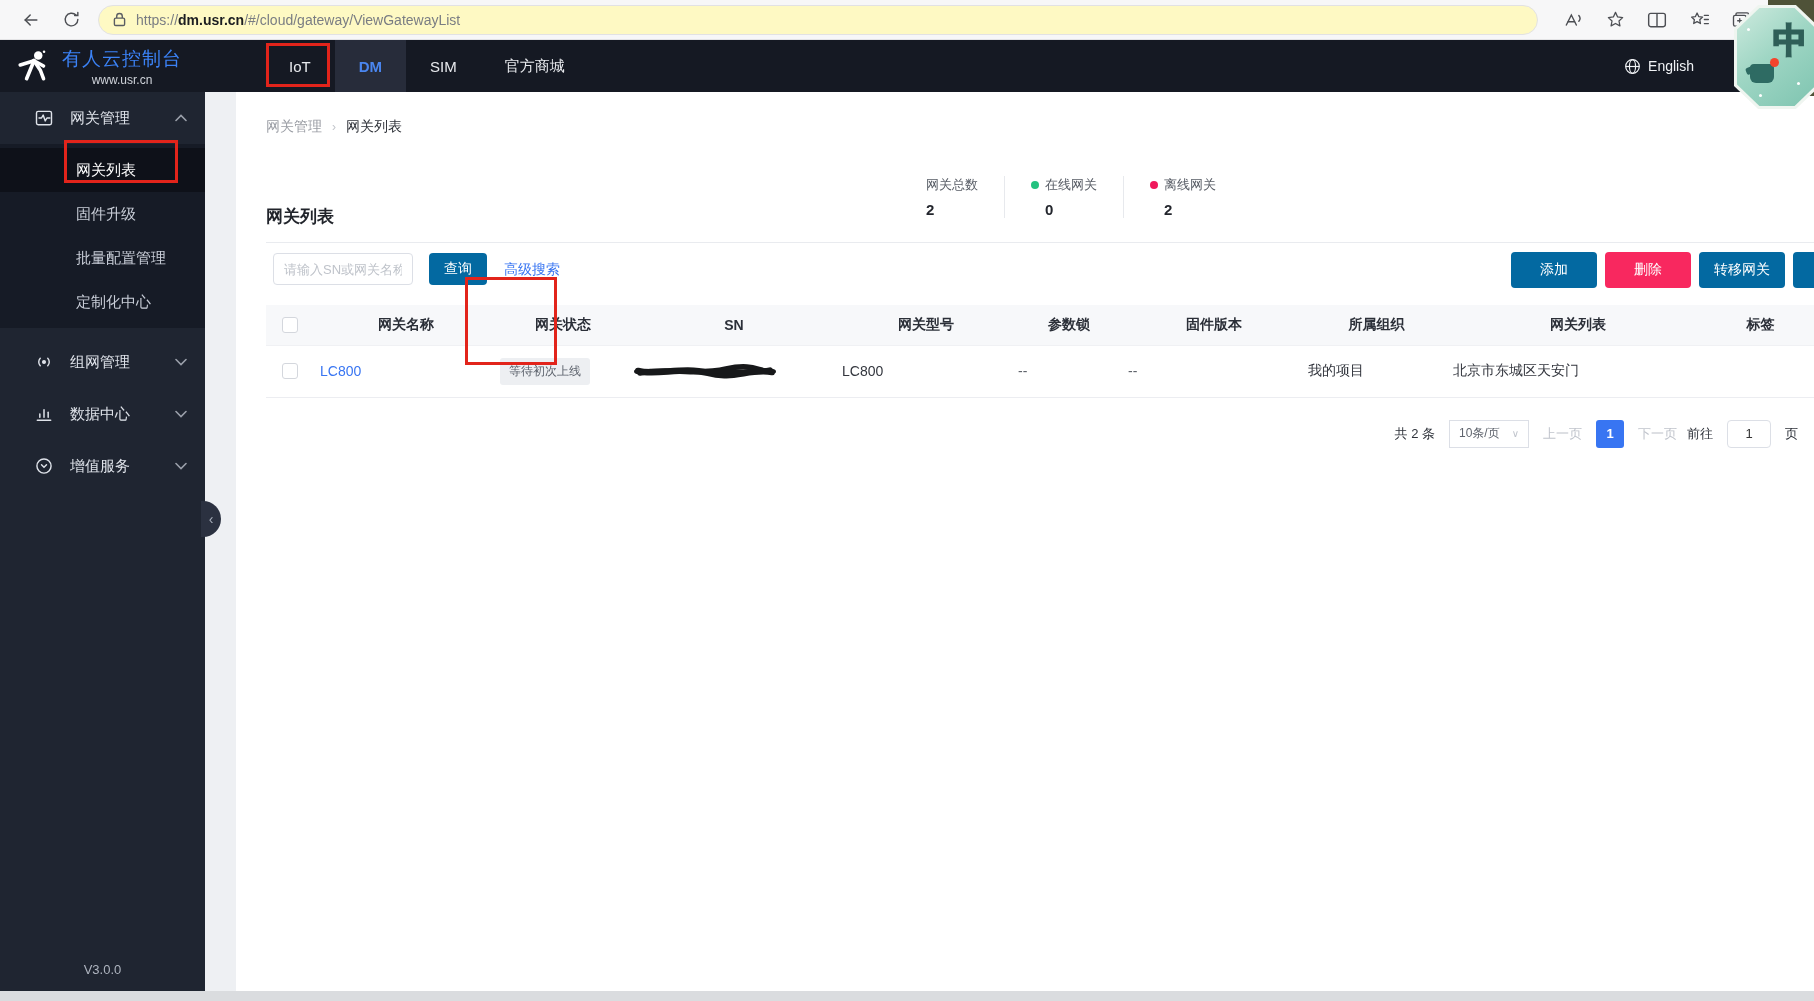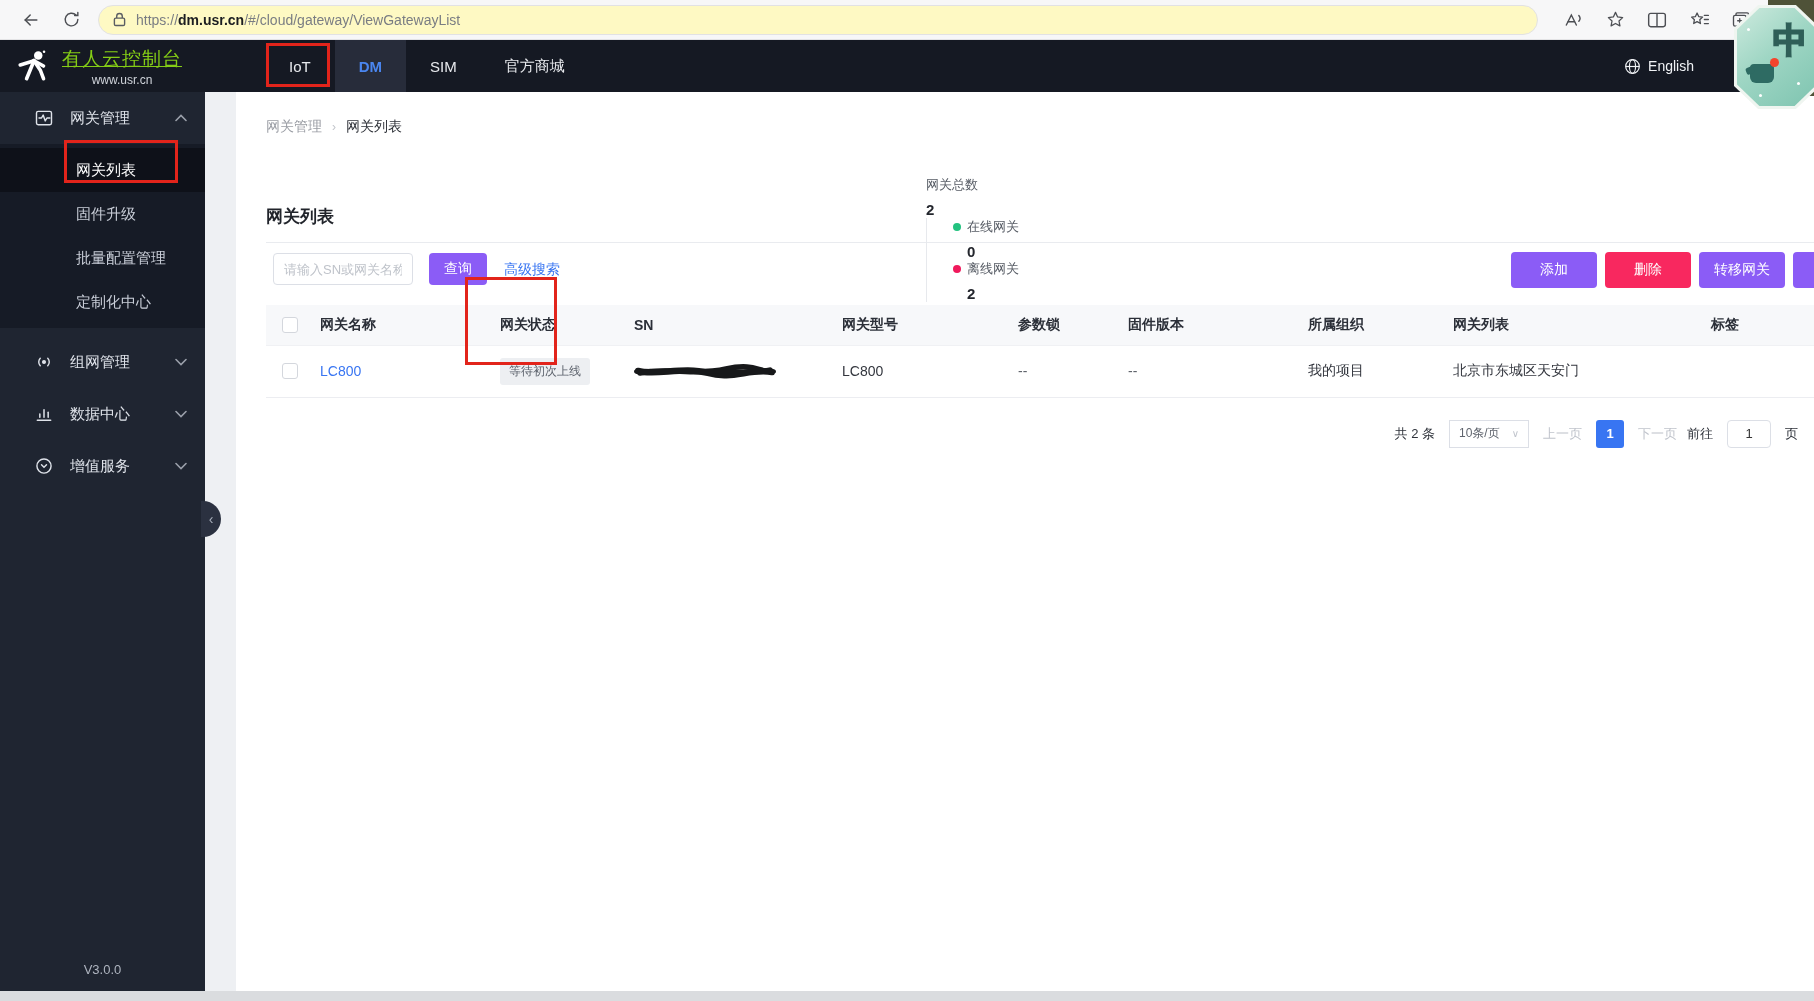--- a/index.html
+++ b/index.html
@@ -22,21 +22,21 @@
   }
   .url-pill .host { color:#1b1d21; font-weight:bold; }
   .browser-right { display:flex; align-items:center; margin-left:18px; gap:8px; }
   
   .topnav {
     position:absolute; left:0; top:40px; width:1814px; height:52px;
     background:#151923; display:flex; align-items:center; color:#fff;
   }
   .brand { display:flex; align-items:center; padding-left:16px; width:205px; flex:0 0 auto; }
   .brand-text { margin-left:10px; text-align:center; }
-  .brand-title { font-size:19px; letter-spacing:1px; color:#84cc16;text-decoration:underline; }
+  .brand-title { font-size:19px; letter-spacing:1px; color:#3b82f6; }
   .brand-sub { font-size:12px; color:#cfd3da; margin-top:1px; }
   .nav-tabs { display:flex; align-items:stretch; height:52px; margin-left:60px; }
   .nav-tab { display:flex; align-items:center; padding:0 24px; font-size:15px; color:#e8eaee; cursor:pointer; }
   .nav-tab.active { background:#272c3a; color:#4a86f0; font-weight:bold; }
   .nav-right { margin-left:auto; display:flex; align-items:center; gap:7px; padding-right:120px; font-size:14px; color:#f0f2f5; }
   
   .sidebar {
     position:absolute; left:0; top:92px; width:205px; height:899px;
     background:#1f2531; color:#dfe3ea; font-size:15px;
   }
@@ -53,42 +53,42 @@
     justify-content:center; color:#aab1bd; font-size:14px; cursor:pointer; z-index:3;
   }
   
   .gutter { position:absolute; left:205px; top:92px; width:31px; height:899px; background:#eef0f3; }
   .content { position:absolute; left:236px; top:92px; width:1578px; height:899px; background:#fff; padding:0 0 0 30px; }
   .breadcrumb { margin-top:26px; font-size:14px; color:#9a9da4; display:flex; align-items:center; gap:10px; }
   .breadcrumb .sep { color:#c2c5cb; font-size:12px; }
   .breadcrumb .cur { color:#2e3138; }
   .title-row { position:relative; height:58px; margin-top:38px; }
   .page-title { position:absolute; left:0; bottom:4px; font-size:17px; font-weight:bold; color:#21242b; }
-  .stats { position:absolute; left:660px; top:2px; display:flex;flex-direction:column; }
+  .stats { position:absolute; left:660px; top:2px; display:flex; }
   .stat { padding:0 26px; border-left:1px solid #e7e9ed; }
   .stat:first-child { border-left:none; padding-left:0; }
   .stat-label { font-size:13px; color:#565b64; display:flex; align-items:center; gap:6px; }
   .dot { width:8px; height:8px; border-radius:50%; display:inline-block; }
   .stat-value { font-size:15px; font-weight:bold; color:#23262d; margin-top:7px; }
   .stat.dotted .stat-value { padding-left:14px; }
   .hr { height:1px; background:#e9ebef; margin-top:10px; width:1548px; }
   
   .tool-row { position:relative; margin-top:9px; height:34px; }
   .search-input { position:absolute; left:7px; top:1px; width:140px; height:32px; border:1px solid #dcdfe6; border-radius:4px; padding:0 10px; font-size:13px; color:#333; outline:none; }
   .search-input::placeholder { color:#bfc3ca; }
   .btn { border:none; border-radius:4px; color:#fff; font-size:14px; cursor:pointer; font-family:inherit; }
-  .btn.blue { background:#8b5cf6; }
+  .btn.blue { background:#0369a1; }
   .btn.pink { background:#f8285f; }
   .query-btn { position:absolute; left:163px; top:1px; width:58px; height:32px; }
   .adv-link { position:absolute; left:238px; top:9px; color:#3875f2; font-size:14px; cursor:pointer; text-decoration:none; }
   .right-btns { position:absolute; left:1245px; top:0; display:flex; gap:8px; }
   .right-btns .btn { width:86px; height:36px; flex:0 0 auto; }
   
   table { border-collapse:collapse; table-layout:fixed; width:1548px; margin-top:19px; font-size:14px; }
-  thead th { background:#f7f8fa; height:40px; text-align:left; color:#2b2f38; font-weight:bold; padding:0 4px; }
+  thead th { background:#f7f8fa; height:40px; text-align:center; color:#2b2f38; font-weight:bold; padding:0 4px; }
   tbody td { height:52px; border-bottom:1px solid #ecedf1; color:#33363e; padding:0 4px; }
   tbody tr:first-child td { border-top:1px solid #f0f1f4; }
   .cb { width:16px; height:16px; border:1px solid #d4d7dd; border-radius:3px; background:#fff; margin-left:12px; cursor:pointer; }
   .link { color:#3875f2; cursor:pointer; }
   .badge { display:inline-block; background:#edeff2; color:#5b616b; font-size:12px; padding:5px 9px; border-radius:3px; }
   .muted { color:#60646c; }
   .scribble { display:block; }
   
   .pager { margin-top:22px; display:flex; align-items:center; justify-content:flex-end; gap:14px; font-size:13px; color:#2f333b; padding-right:16px; width:1548px; }
   .psize { width:80px; height:28px; border:1px solid #dcdfe6; border-radius:0; color:#5f646d; font-size:12px; display:flex; align-items:center; justify-content:center; gap:12px; cursor:pointer; }

